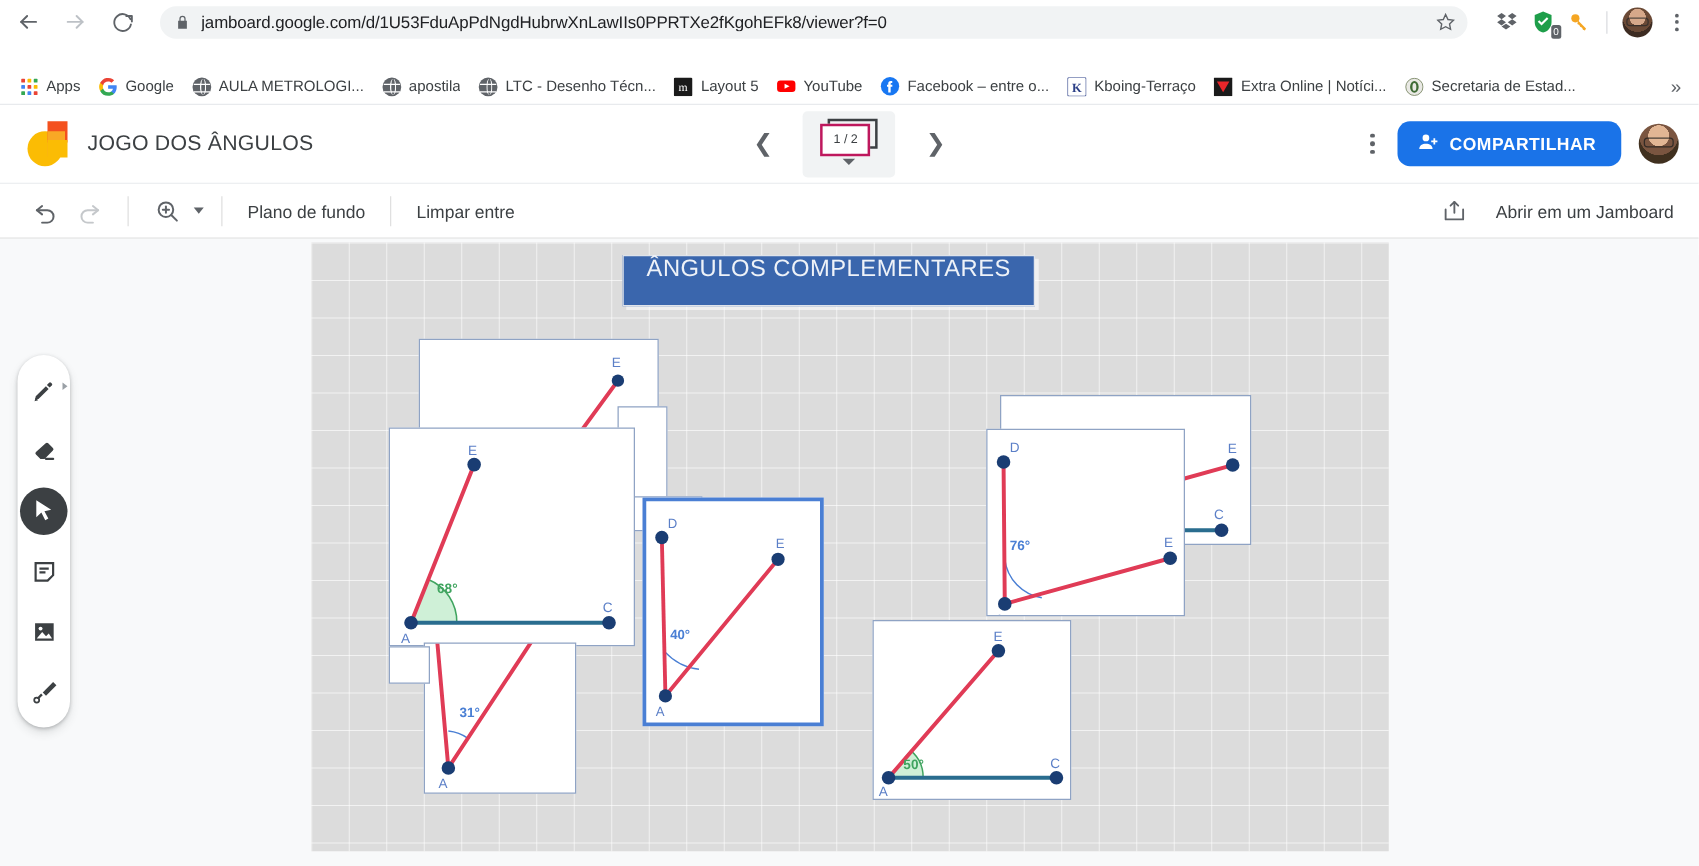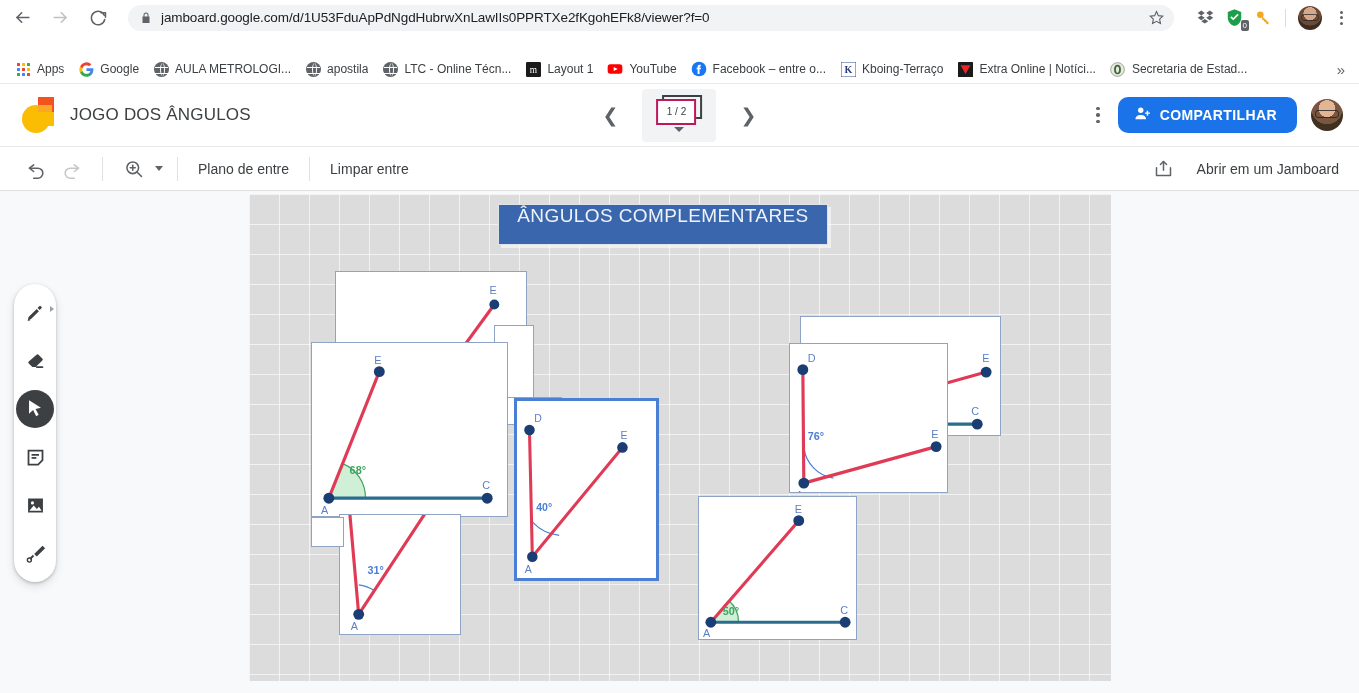--- a/index.html
+++ b/index.html
@@ -377,31 +377,31 @@
     <span class="bm-ico">
         <span class="globe-ico"></span>
       </span>
     <span class="bm-label">apostila</span>
   </div>
 
   <div class="bm">
     <span class="bm-ico">
         <span class="globe-ico"></span>
       </span>
-    <span class="bm-label">LTC - Online Técn...</span>
+    <span class="bm-label">LTC - Desenho Técn...</span>
   </div>
 
   <div class="bm">
     <span class="bm-ico">
       <svg width="15" height="15" viewBox="0 0 24 24">
           <rect width="24" height="24" rx="2" fill="#1a1a1a"></rect>
           <text x="12" y="17" font-family="Liberation Serif, serif" font-size="15" fill="#fff" text-anchor="middle">m</text>
         </svg>
     </span>
-    <span class="bm-label">Layout 1</span>
+    <span class="bm-label">Layout 5</span>
   </div>
 
   <div class="bm">
     <span class="bm-ico">
       <svg width="16" height="16" viewBox="0 0 24 24">
           <rect x="1" y="5" width="22" height="14" rx="4" fill="#FF0000"></rect>
           <polygon points="10,9 16,12 10,15" fill="#fff"></polygon>
         </svg>
     </span>
     <span class="bm-label">YouTube</span>
@@ -509,21 +509,21 @@
   <div class="sb-ico">
     <svg width="20" height="20" viewBox="0 0 24 24" fill="none" stroke="currentColor" stroke-width="1.9" stroke-linecap="round">
         <circle cx="10.5" cy="10.5" r="7"></circle>
         <line x1="15.6" y1="15.6" x2="21" y2="21"></line>
         <line x1="7.5" y1="10.5" x2="13.5" y2="10.5"></line>
         <line x1="10.5" y1="7.5" x2="10.5" y2="13.5"></line>
       </svg>
   </div>
   <div class="sb-caret"></div>
   <div class="sb-div"></div>
-  <div class="sb-text">Plano de entre</div>
+  <div class="sb-text">Plano de fundo</div>
   <div class="sb-div"></div>
   <div class="sb-text">Limpar entre</div>
 
   <div class="subbar-right">
     <span class="sb-ico">
       <svg width="21" height="21" viewBox="0 0 24 24" fill="none" stroke="#5f6368" stroke-width="1.7" stroke-linecap="round" stroke-linejoin="round">
           <path d="M4 11v9h16v-9"></path>
           <polyline points="8.5 7.5 12 4 15.5 7.5"></polyline>
           <line x1="12" y1="4" x2="12" y2="14"></line>
         </svg>

